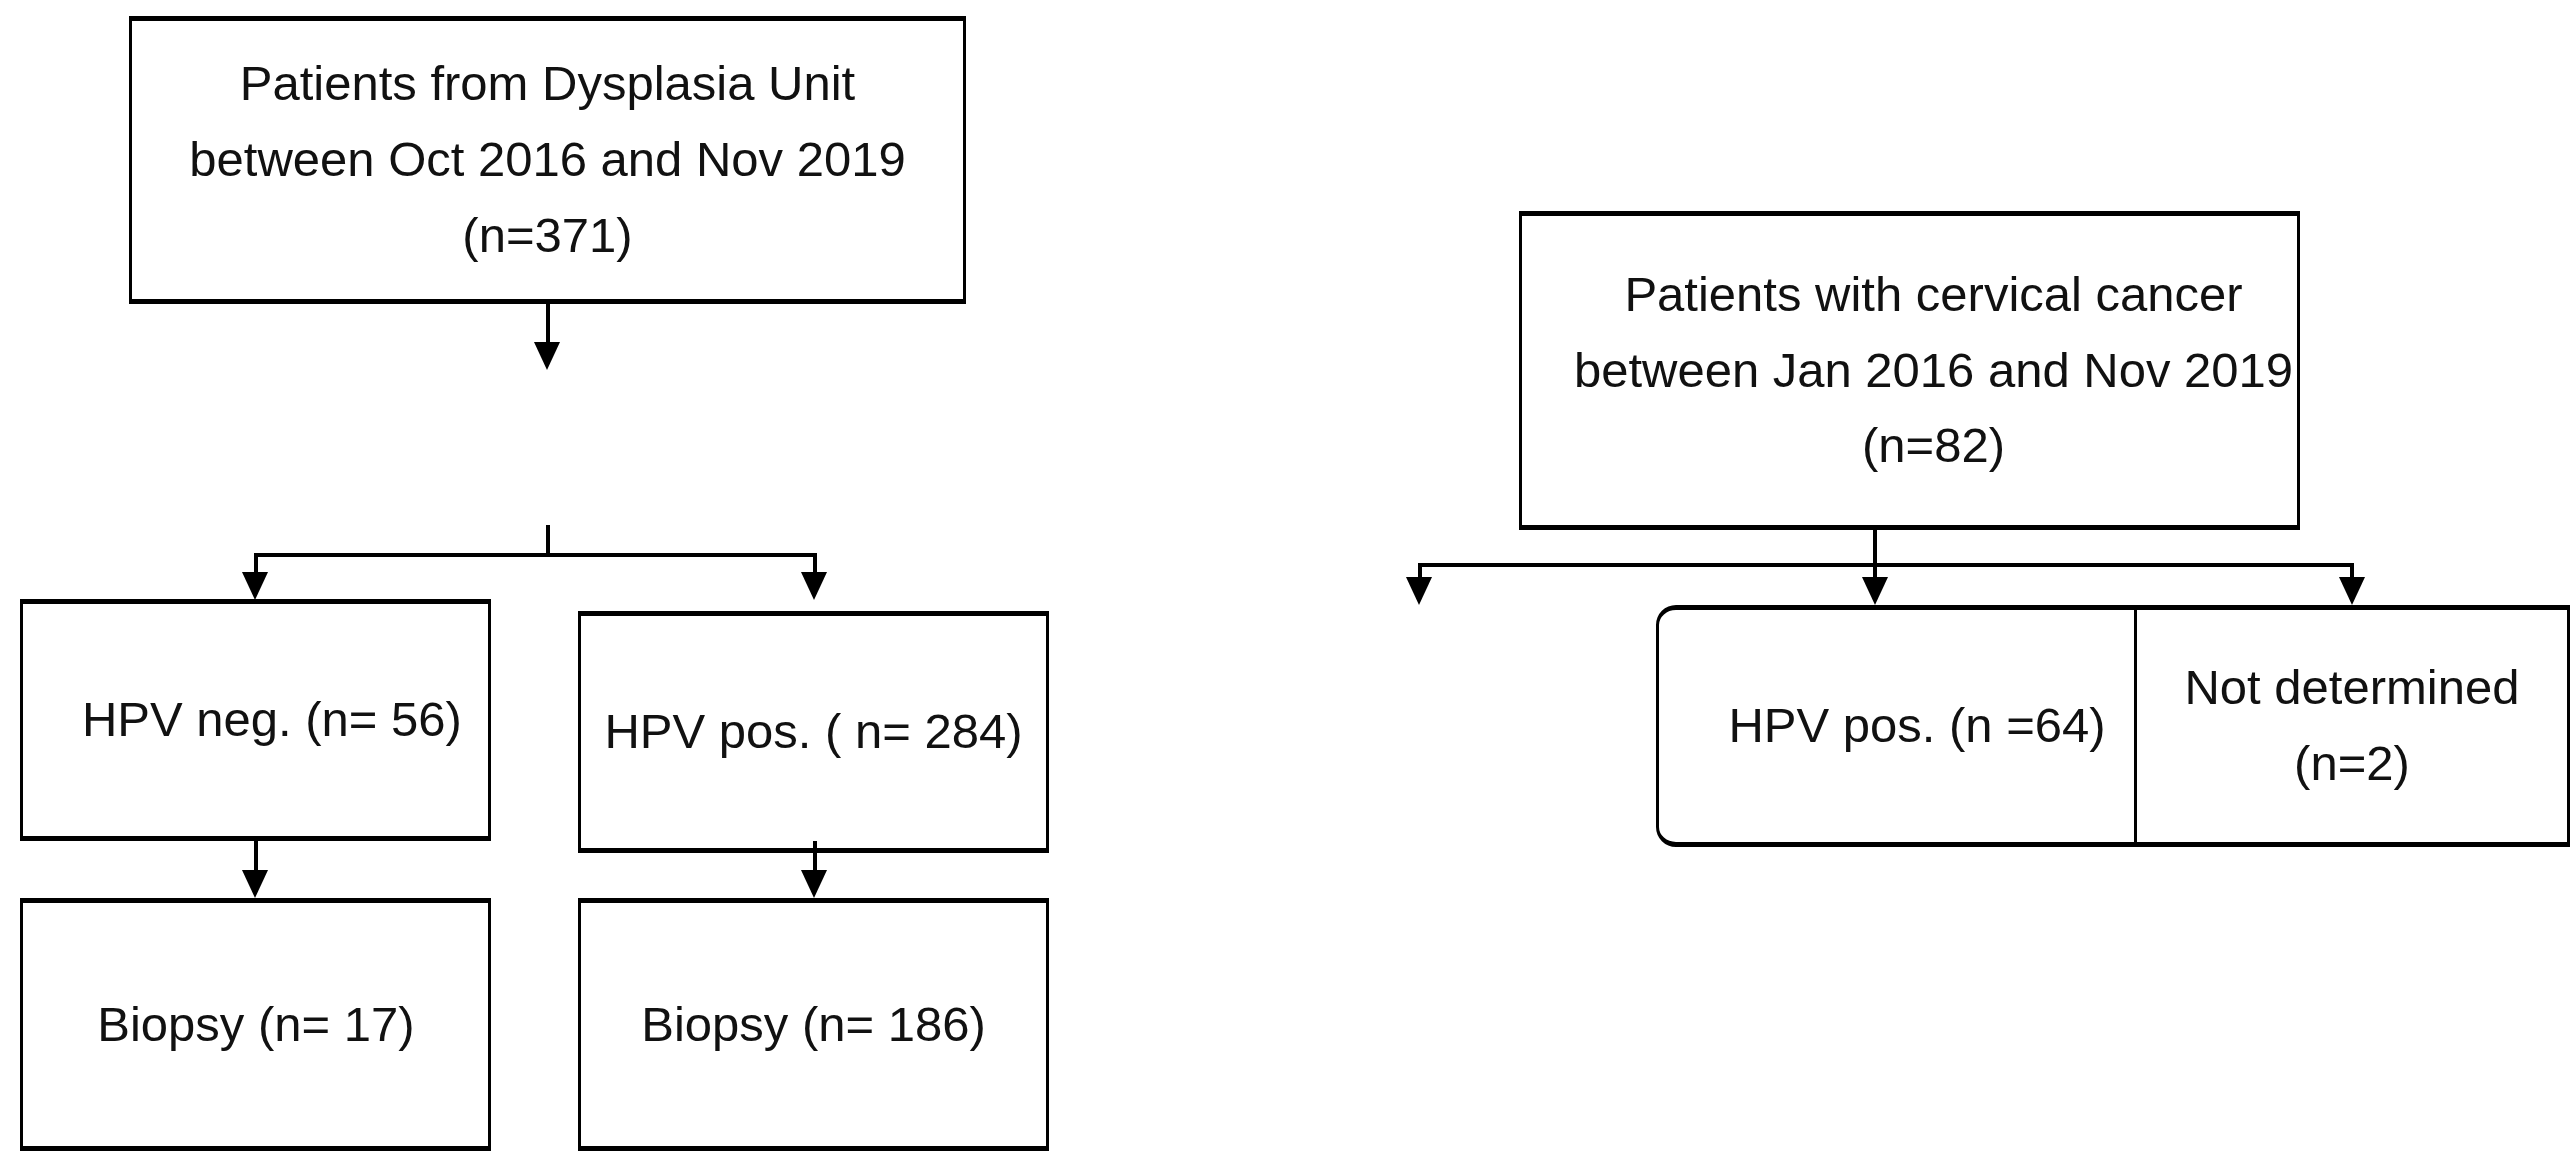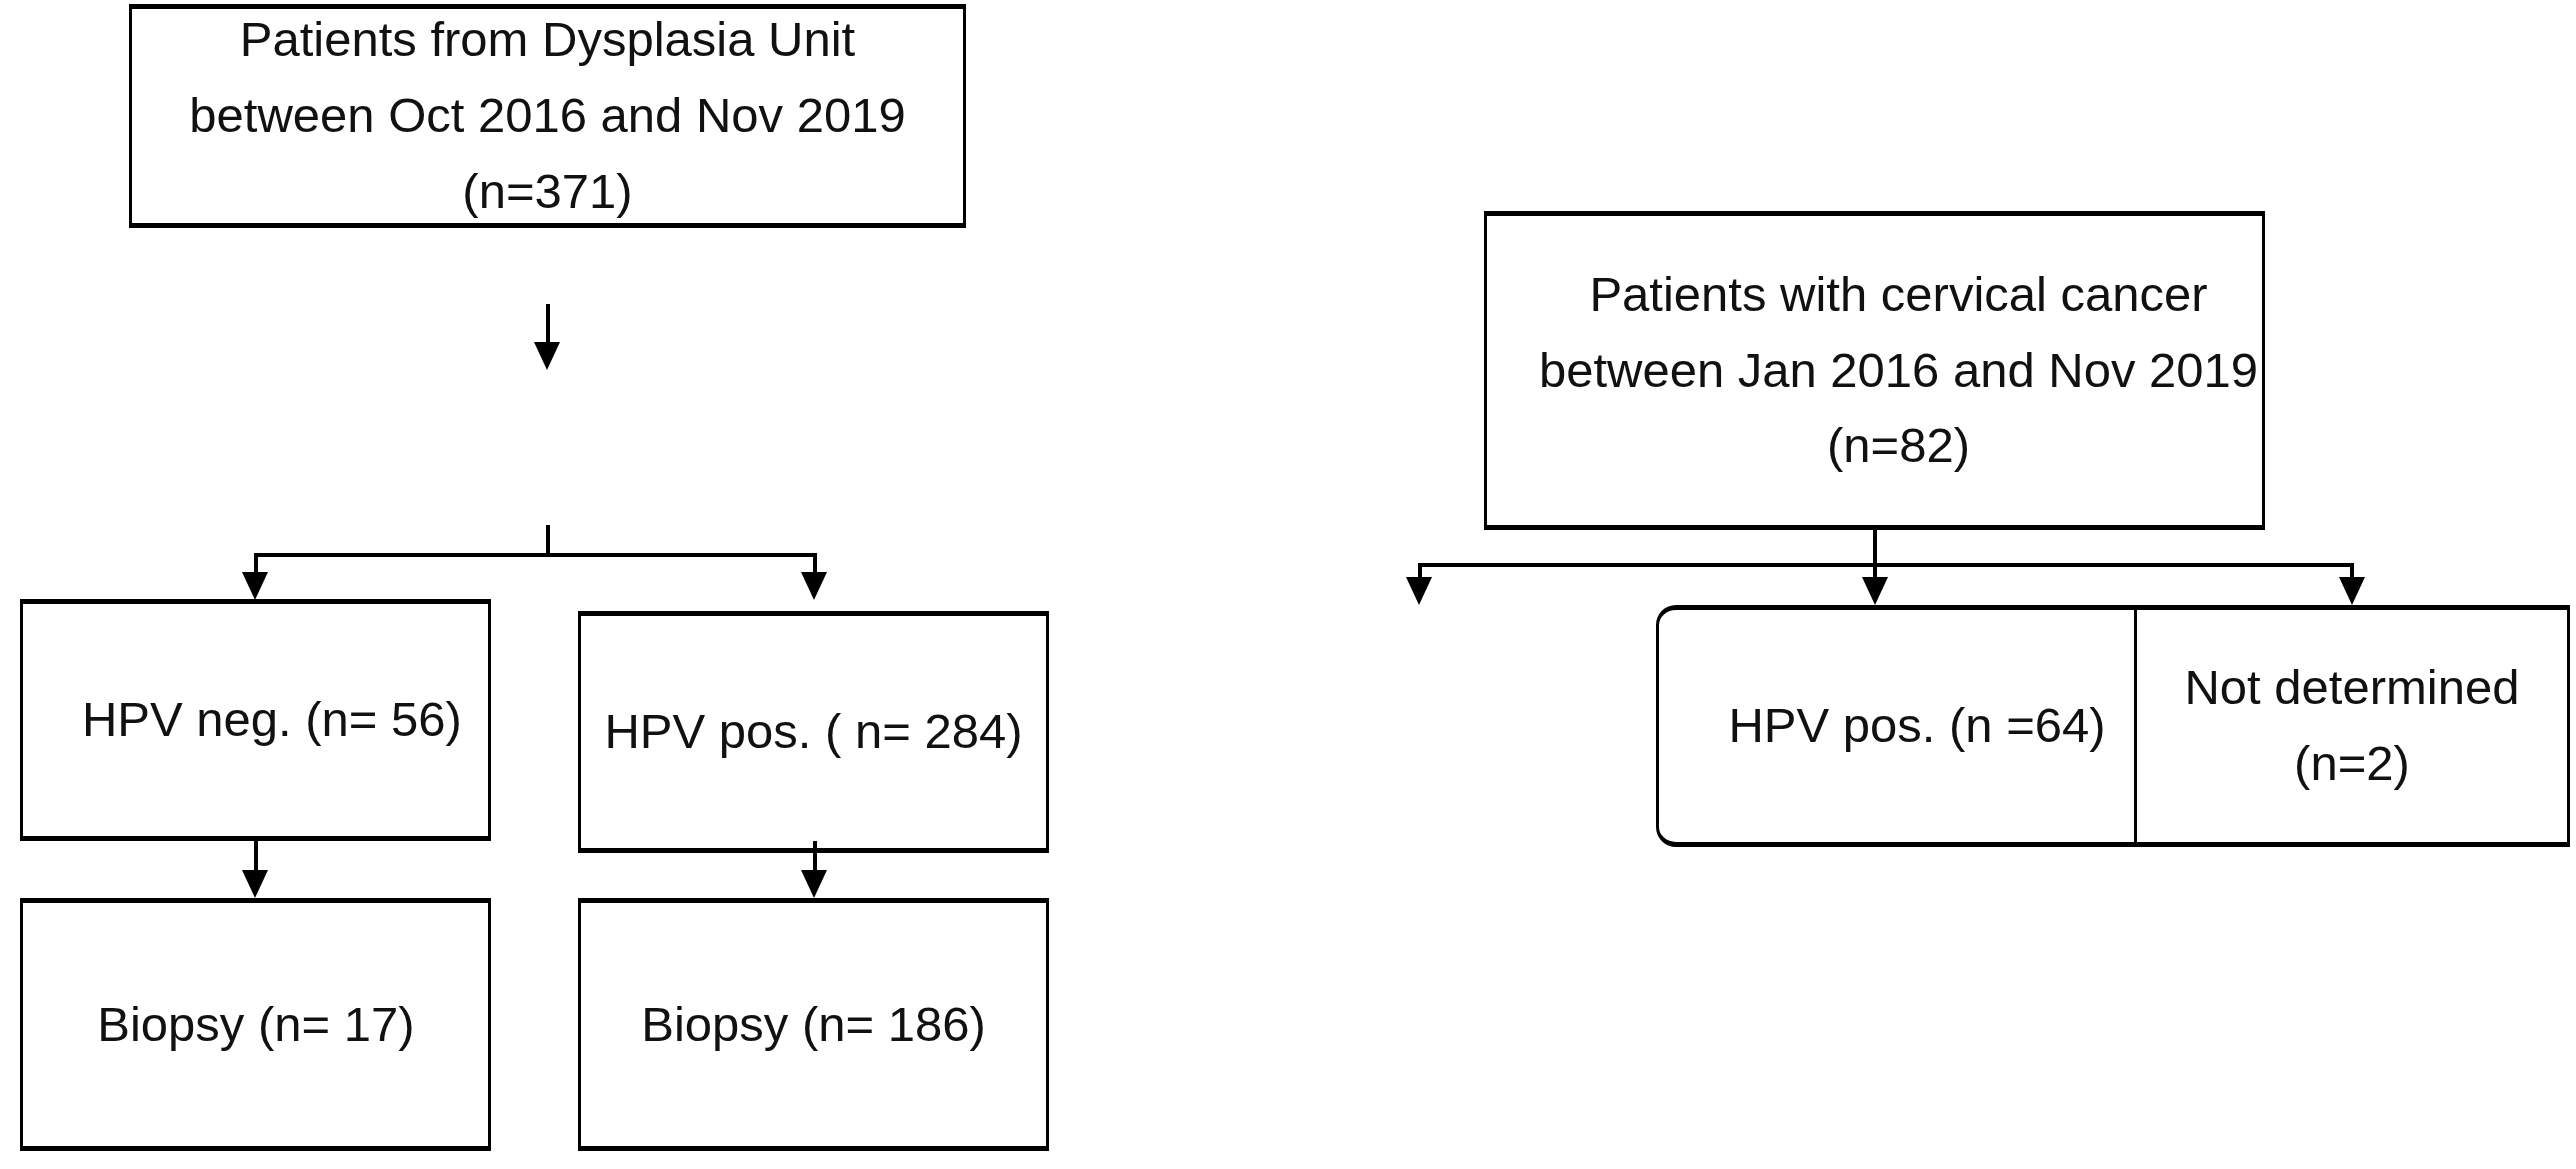--- a/index.html
+++ b/index.html
@@ -44,21 +44,21 @@
   .arrowhead {
     position: absolute;
     width: 0;
     height: 0;
     border-left: 13px solid transparent;
     border-right: 13px solid transparent;
     border-top: 28px solid #000000;
   }
 
   
-  #box-dysplasia-root   { left: 129px;  top: 4px;   width: 837px; height: 224px; }
+  #box-dysplasia-root   { left: 129px;  top: 16px;   width: 837px; height: 288px; }
   #box-cotesting        { left: 129px;  top: 370px;  width: 837px; height: 156px; }
   #box-l-hpv-neg        { left: 20.4px;   top: 599px;  width: 471px;  height: 242px; padding-left: 32px; }
   #box-l-hpv-pos        { left: 578px;  top: 599px;  width: 471px;  height: 242px; margin-top: 12px; }
   #box-biopsy-neg       { left: 20.4px;   top: 898px; width: 471px;  height: 253px; }
   #box-biopsy-pos       { left: 578px;  top: 898px; width: 471px;  height: 253px; }
 
   #arrow-root-stem      { left: 546px;  top: 304px;  height: 41px; }
   #arrow-root-head      { left: 534px;  top: 342px; }
 
   #conn-l-stem          { left: 546px;  top: 525px;  height: 31px; }
@@ -67,21 +67,21 @@
   #conn-l-head-left     { left: 242px;  top: 572px; }
   #conn-l-drop-right    { left: 813px; top: 553px;  height: 22px; }
   #conn-l-head-right    { left: 801px; top: 572px; }
 
   #arrow-biopsy-l-line  { left: 254px;  top: 841px; height: 32px; }
   #arrow-biopsy-l-head  { left: 242px;  top: 870px; }
   #arrow-biopsy-r-line  { left: 813px; top: 841px; height: 32px; }
   #arrow-biopsy-r-head  { left: 801px; top: 870px; }
 
   
-  #box-cervical-root    { left: 1484px; top: 211px;  width: 781px; height: 319px; padding-left: 48px; }
+  #box-cervical-root    { left: 1519px; top: 211px;  width: 781px; height: 319px; padding-left: 48px; }
   #box-r-hpv-neg        { left: 1201px; top: 605px;  width: 436px;  height: 242px; }
   #box-r-hpv-pos        { left: 1656px; top: 605px;  width: 522px;  height: 242px; border-radius: 20px; }
   #box-r-not-determined { left: 2134px; top: 605px;  width: 436px;  height: 242px; }
 
   #conn-r-stem          { left: 1873px; top: 530px;  height: 36px; }
   #conn-r-bar           { left: 1418px; top: 563px;  width: 936px; }
   #conn-r-drop-left     { left: 1418px; top: 563px;  height: 19px; }
   #conn-r-head-left     { left: 1406px; top: 577px; }
   #conn-r-drop-mid      { left: 1873px; top: 563px;  height: 19px; }
   #conn-r-head-mid      { left: 1862px; top: 577px; }

